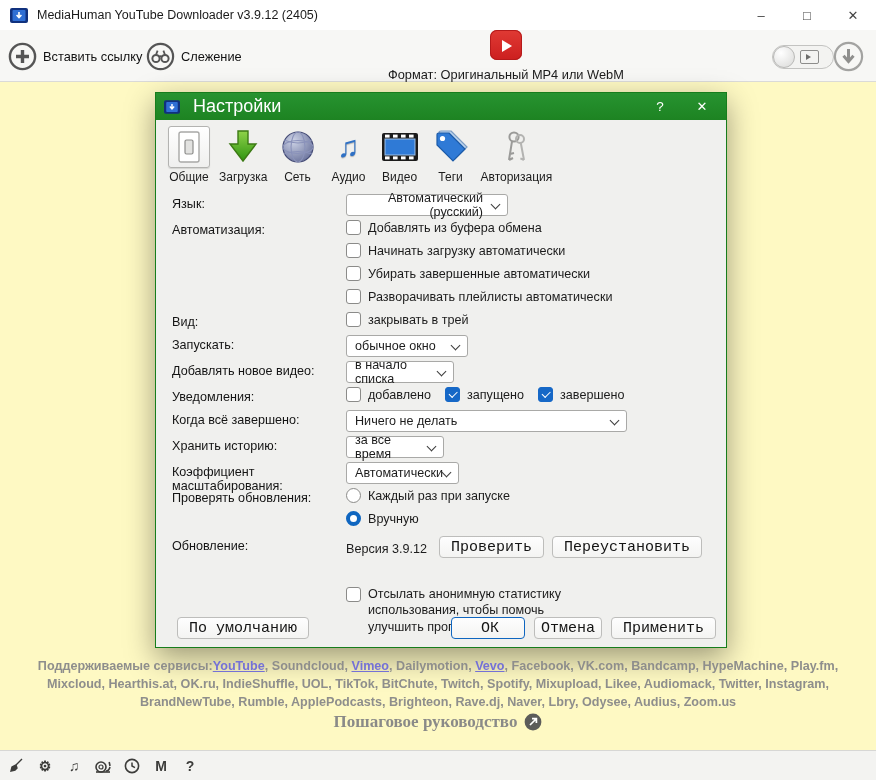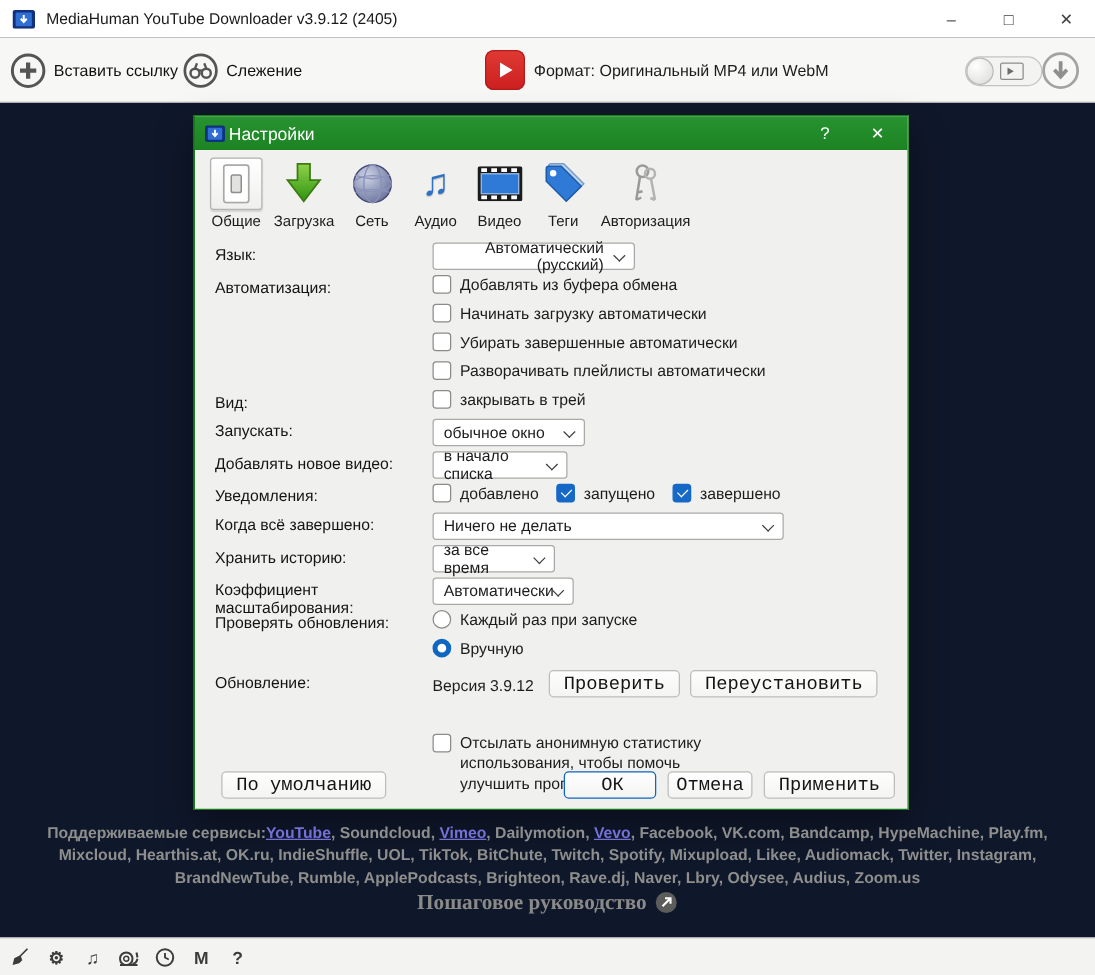--- a/index.html
+++ b/index.html
@@ -1,47 +1,47 @@
 <!DOCTYPE html>
 <html><head>
 <meta charset="utf-8">
 <style>
   * { margin:0; padding:0; box-sizing:border-box; }
   html,body { width:876px; height:780px; }
   body { font-family:"Liberation Sans", sans-serif; font-size:13px; color:#1c1c1c; background:#ececea; }
-  .app { position:relative; width:876px; height:780px; background:#0f172a; overflow:hidden; outline:1px solid #b5b5b3; }
+  .app { position:relative; width:876px; height:780px; background:#fef9c3; overflow:hidden; outline:1px solid #b5b5b3; }
 
   
   .titlebar { position:absolute; top:0; left:0; width:100%; height:30px; background:#ffffff; display:flex; align-items:center; }
   .titlebar .appicon { margin-left:10px; width:18px; height:15px; flex:0 0 auto; }
   .titlebar .title { margin-left:9px; font-size:12.5px; color:#1a1a1a; }
   .wincontrols { margin-left:auto; display:flex; height:30px; }
   .wincontrols .wc { width:46px; height:30px; display:flex; align-items:center; justify-content:center; color:#444; font-size:13px; cursor:default; }
 
   
   .toolbar { position:absolute; top:30px; left:0; width:100%; height:52px; background:#f7f7f5; border-bottom:1px solid #dadad8; }
   .tbtn { position:absolute; top:0; height:52px; display:flex; align-items:center; gap:6px; }
   .tbtn .tlabel { font-size:12.8px; color:#111; }
   .paste { left:8px; }
   .watch { left:146px; }
-  .fmt { left:388px; top:0; height:52px; display:flex; align-items:center; gap:7px; position:absolute; }
+  .fmt { left:388px; top:0; height:52px; display:flex; align-items:center; gap:7px; position:absolute;flex-direction:column; }
   .ytbadge { width:32px; height:32px; border-radius:7px; background:linear-gradient(#e03a34,#cc1f1f); position:relative; box-shadow:inset 0 0 0 1px #b51a1a; }
   .ytbadge::after { content:""; position:absolute; left:12px; top:10px; border-left:10px solid #fff; border-top:6px solid transparent; border-bottom:6px solid transparent; }
   .fmt .tlabel { font-size:12.8px; }
   .toggle { position:absolute; left:772px; top:15px; width:62px; height:24px; border:1px solid #c3c3c1; border-radius:13px; background:#f3f3f1; display:flex; align-items:center; }
   .knob { width:22px; height:22px; border-radius:50%; margin-left:0px; background:radial-gradient(circle at 35% 30%, #ffffff, #d9d9d7); border:1px solid #b9b9b7; }
   .minifilm { width:19px; height:14px; margin-left:5px; border:1.6px solid #8d8d8b; border-radius:2px; position:relative; }
   .minifilm::after { content:""; position:absolute; left:5px; top:2.5px; border-left:5px solid #6d6d6b; border-top:3px solid transparent; border-bottom:3px solid transparent; }
   .dlbtn { position:absolute; left:833px; top:11px; }
 
   
   .dialog { position:absolute; left:155px; top:92px; width:572px; height:556px; background:#f0f0ee; border:1px solid #177d1c; box-shadow:0 10px 28px rgba(0,0,0,.38); }
   .dlg-titlebar { height:27px; background:linear-gradient(#279330,#1d8322); display:flex; align-items:center; position:relative; }
   .dlg-titlebar .appicon { margin-left:8px; width:16px; height:14px; }
-  .dlg-title { margin-left:3px; color:#fff; font-size:14px; }
+  .dlg-title { margin-left:13px; color:#fff; font-size:18px; }
   .dlg-help { position:absolute; right:46px; top:0; width:40px; height:27px; color:#fff; display:flex; align-items:center; justify-content:center; font-size:13.5px; }
   .dlg-close { position:absolute; right:4px; top:0; width:40px; height:27px; color:#fff; display:flex; align-items:center; justify-content:center; font-size:13px; }
 
   
   .tabbar { display:flex; align-items:flex-start; gap:9px; padding:6px 0 4px 12px; }
   .tab { display:flex; flex-direction:column; align-items:center; gap:2px; }
   .tab .icobox { width:42px; height:42px; display:flex; align-items:center; justify-content:center; border:1px solid transparent; border-radius:3px; }
   .tab.selected .icobox { background:linear-gradient(#ffffff,#efefee); border:1px solid #b3b3b1; box-shadow:0 1px 1px rgba(0,0,0,.12); }
   .tab .tabname { font-size:12px; color:#1c1c1c; }
   .note-glyph { font-size:30px; line-height:30px; color:#2f71c5; text-shadow:0 1px 1px rgba(0,0,0,.25); }

